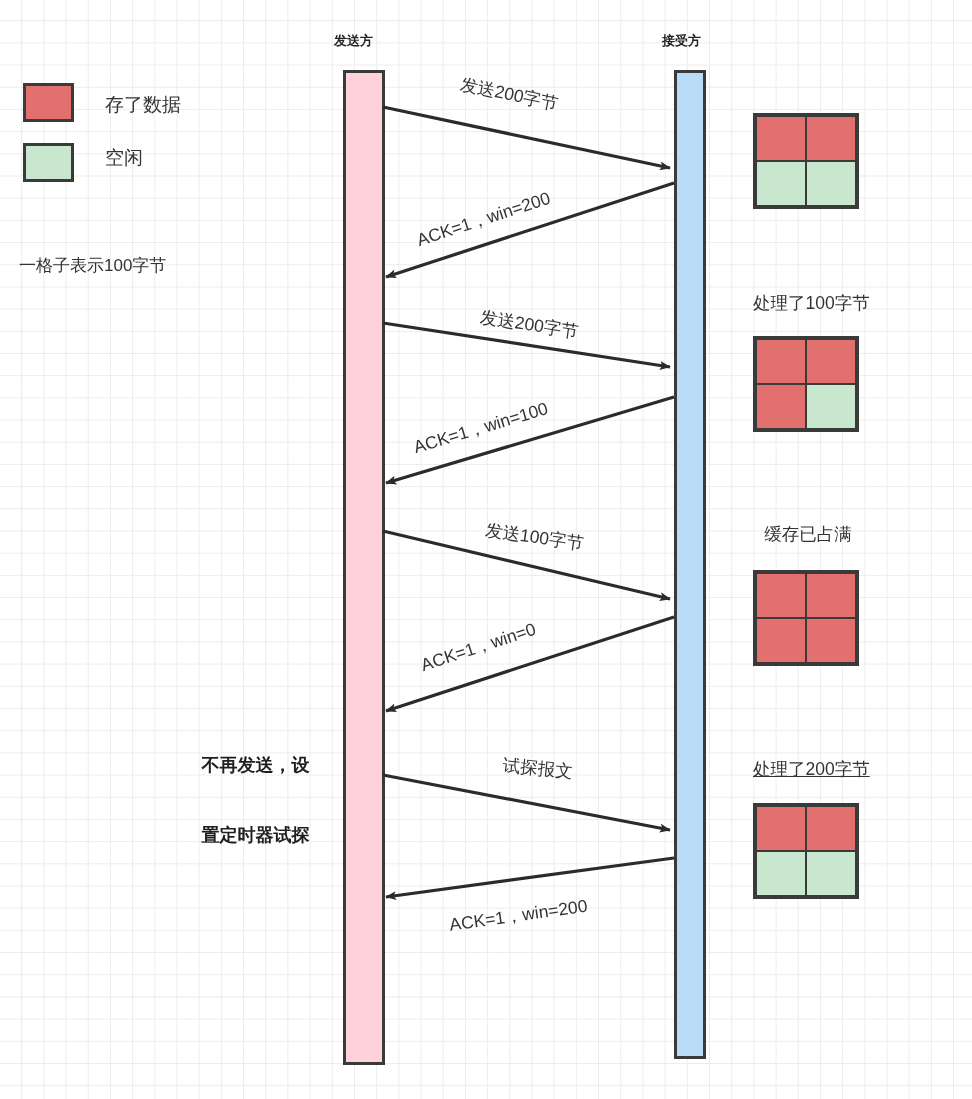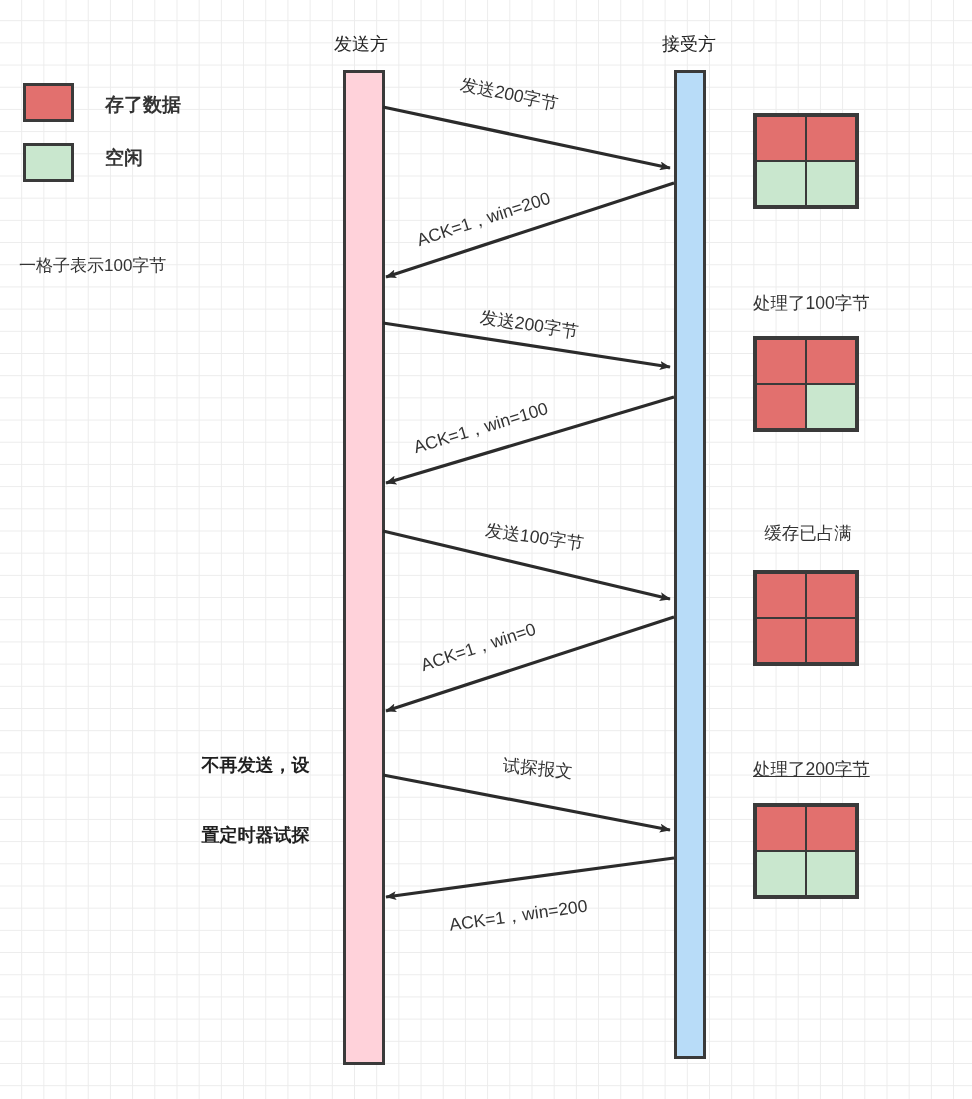--- a/index.html
+++ b/index.html
@@ -38,29 +38,28 @@
   }
   .legend-swatch {
     position: absolute;
     width: 51px;
     height: 39px;
     border: 3px solid #3a3a3a;
     box-sizing: border-box;
   }
   .legend-label {
     font-size: 19px;
-    font-weight: bold;
   }
   .legend-note {
     font-size: 17px;
     margin-top: 36px;
   }
   .lifeline-title {
-    font-size: 18px;
-    font-weight: normal;
+    font-size: 13px;
+    font-weight: bold;
     color: #232323;
   }
   .arrow-label {
     font-size: 17.5px;
     transform-origin: 0 0;
   }
   .side-note {
     font-size: 18px;
     font-weight: bold;
     color: #1f1f1f;
@@ -159,21 +158,21 @@
   </div>
 
   <div class="txt buffer-caption" style="left:753px; top:292px; width:110px;text-align:center;">处理了100字节</div>
   <div class="buffer-grid" style="left:753px; top:336px;">
     <div class="buffer-cell" style="background:#e2706e;"></div>
     <div class="buffer-cell" style="background:#e2706e;"></div>
     <div class="buffer-cell" style="background:#e2706e;"></div>
     <div class="buffer-cell" style="background:#c9e7ce;"></div>
   </div>
 
-  <div class="txt buffer-caption" style="left:753px; top:523px; width:110px;font-family:Liberation Mono, monospace;">缓存已占满</div>
+  <div class="txt buffer-caption" style="left:753px; top:523px; width:110px;">缓存已占满</div>
   <div class="buffer-grid" style="left:753px; top:570px;">
     <div class="buffer-cell" style="background:#e2706e;"></div>
     <div class="buffer-cell" style="background:#e2706e;"></div>
     <div class="buffer-cell" style="background:#e2706e;"></div>
     <div class="buffer-cell" style="background:#e2706e;"></div>
   </div>
 
   <div class="txt buffer-caption" style="left:753px; top:758px; width:110px;text-decoration:underline;">处理了200字节</div>
   <div class="buffer-grid" style="left:753px; top:803px;">
     <div class="buffer-cell" style="background:#e2706e;"></div>

